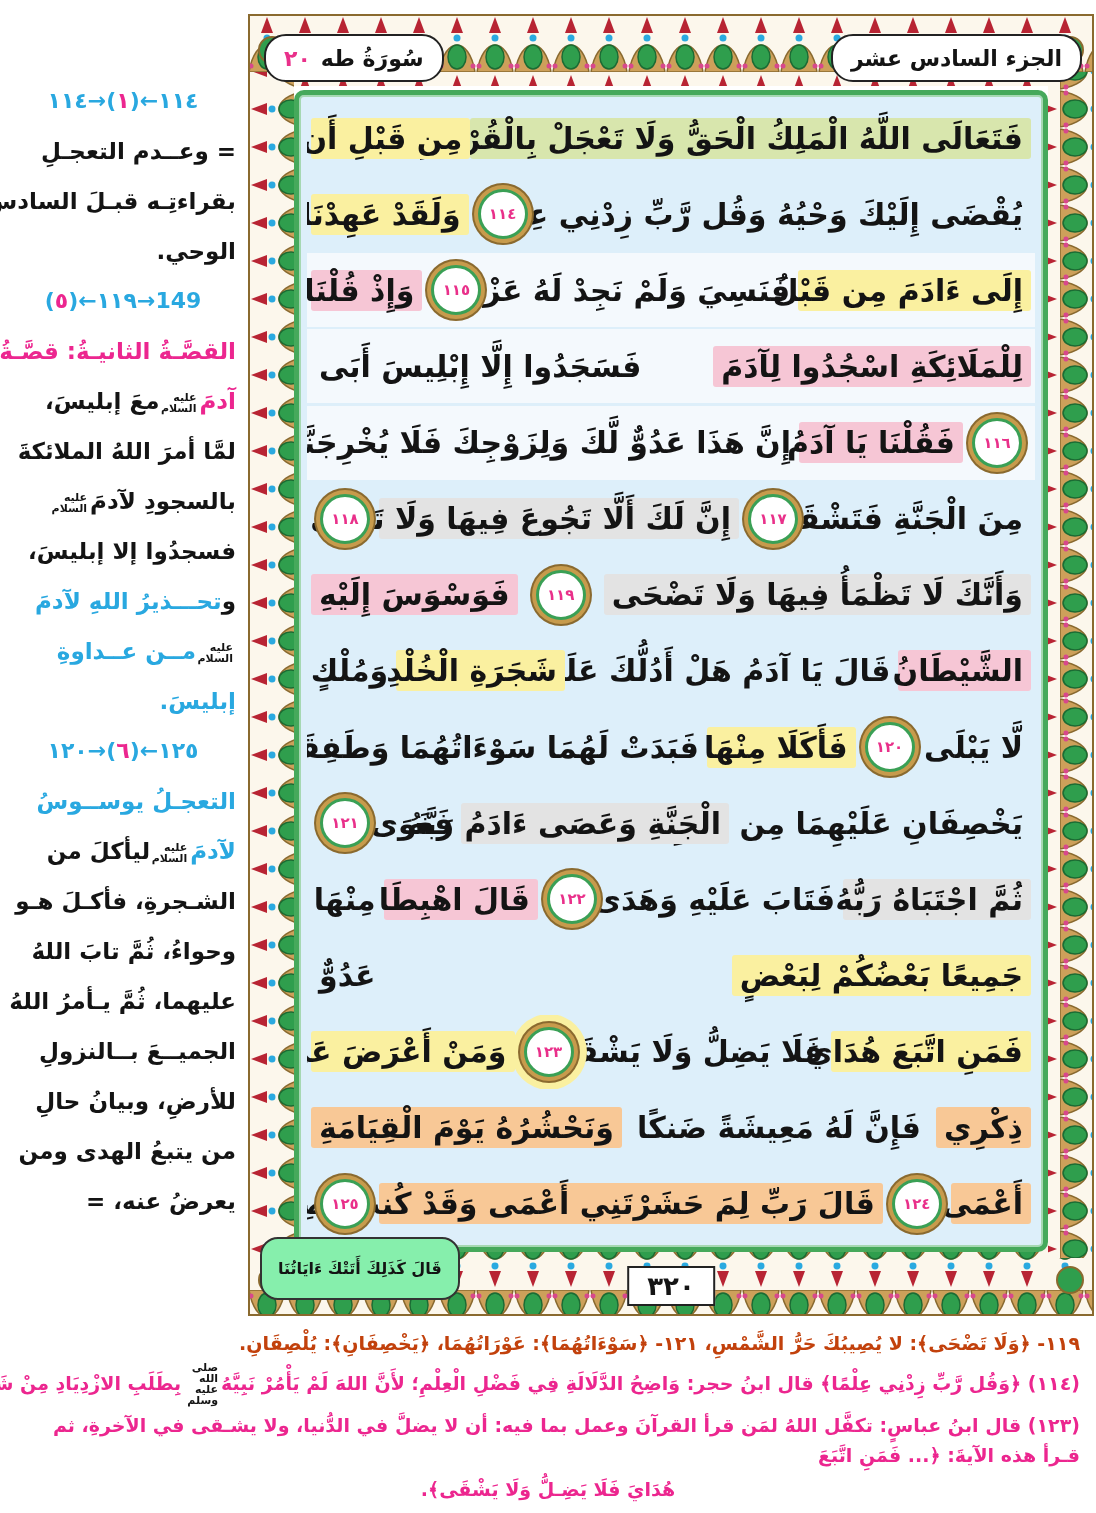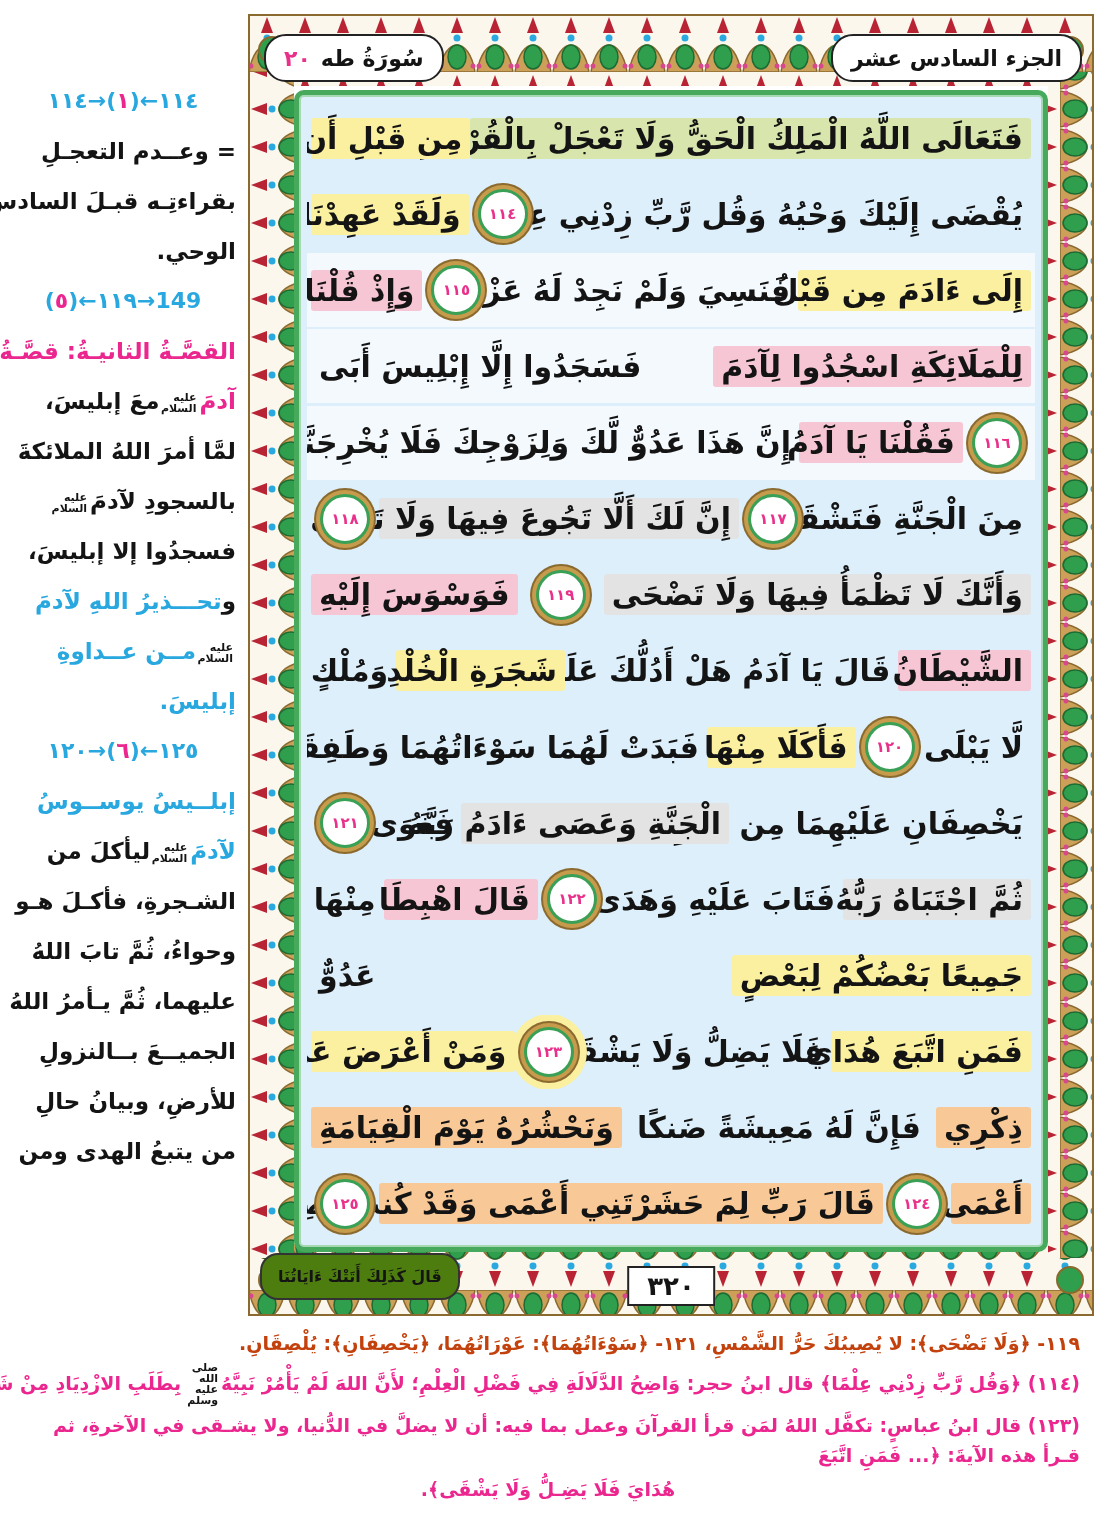--- a/index.html
+++ b/index.html
@@ -29,21 +29,21 @@
   .seg{font-size:30px;font-weight:700;letter-spacing:-0.3px;white-space:nowrap;color:#141414;padding:3px 8px;border-radius:3px;flex-shrink:1;min-width:0;}
   .hl-green{background:#d8e6ad;}
   .hl-yellow{background:#faf0a0;}
   .hl-pink{background:#f6c6d5;}
   .hl-gray{background:#e3e3e3;}
   .hl-orange{background:#f8c896;}
   .marker{flex:0 0 auto;width:44px;height:44px;border-radius:50%;background:#fff;border:3px solid #3aa055;box-shadow:0 0 0 4px #c79b4c,0 0 0 6px #8a6a2f;display:flex;align-items:center;justify-content:center;font-size:15px;font-weight:700;color:#e9308a;margin:0 9px;}
   .mk-hl{box-shadow:0 0 0 4px #c79b4c,0 0 0 6px #8a6a2f,0 0 0 13px #faf0a0;}
 
   .pagenum{position:absolute;bottom:10px;left:50%;transform:translateX(-50%);background:#fff;border:2.5px solid #222;border-radius:0;padding:3px 18px;font-size:26px;font-weight:700;color:#141414;z-index:3;}
-  .catchword{position:absolute;bottom:16px;left:12px;background:#4d7c0f;border:2px solid #333;border-radius:18px;padding:12px 16px;font-size:16px;font-weight:700;color:#141414;z-index:3;white-space:nowrap;}
+  .catchword{position:absolute;bottom:16px;left:12px;background:#86efac;border:2px solid #333;border-radius:18px;padding:20px 16px;font-size:16px;font-weight:700;color:#141414;z-index:3;white-space:nowrap;}
 
   
   .notes{position:absolute;left:16px;right:16px;top:1328px;direction:rtl;text-align:right;font-weight:700;}
   .n-blue{color:#c2410c;font-size:19px;line-height:30px;margin-bottom:4px;white-space:nowrap;}
   .n-pink{color:#ec268f;font-size:19px;line-height:30px;margin-bottom:4px;}
   .n-pink-one{white-space:nowrap;}
   .n-center{text-align:center;}
   .n-black{color:#141414;font-size:20px;line-height:42px;white-space:nowrap;}
 </style>
 </head>
@@ -59,28 +59,29 @@
     <div class="s-line s-ref"><span class="c-blue">١١٩←(</span><span class="c-pink">٥</span><span class="c-blue">)→149</span></div>
     <div class="s-line"><span class="c-pink">القصَّـةُ الثانيـةُ: قصَّـةُ</span></div>
     <div class="s-line"><span class="c-pink">آدمَ</span><span class="pbuh">عليه السلام</span><span class="c-black">معَ إبليسَ،</span></div>
     <div class="s-line"><span class="c-black">لمَّا أمرَ اللهُ الملائكةَ</span></div>
     <div class="s-line"><span class="c-black">بالسجودِ لآدمَ</span><span class="pbuh">عليه السلام</span></div>
     <div class="s-line"><span class="c-black">فسجدُوا إلا إبليسَ،</span></div>
     <div class="s-line"><span class="c-black">و</span><span class="c-blue">تحـــذيرُ اللهِ لآدمَ</span></div>
     <div class="s-line"><span class="pbuh">عليه السلام</span><span class="c-blue">مــن عــداوةِ</span></div>
     <div class="s-line"><span class="c-blue">إبليسَ.</span></div>
     <div class="s-line s-ref"><span class="c-blue">١٢٥←(</span><span class="c-pink">٦</span><span class="c-blue">)→١٢٠</span></div>
-    <div class="s-line"><span class="c-blue">إبلــيسُ يوســوسُ</span></div>
+    <div class="s-line"><span class="c-blue">التعجـلُ يوســوسُ</span></div>
     <div class="s-line"><span class="c-blue">لآدمَ</span><span class="pbuh">عليه السلام</span><span class="c-black">ليأكلَ من</span></div>
     <div class="s-line"><span class="c-black">الشـجرةِ، فأكـلَ هـو</span></div>
     <div class="s-line"><span class="c-black">وحواءُ، ثُمَّ تابَ اللهُ</span></div>
     <div class="s-line"><span class="c-black">عليهما، ثُمَّ يـأمرُ اللهُ</span></div>
     <div class="s-line"><span class="c-black">الجميــعَ بــالنزولِ</span></div>
     <div class="s-line"><span class="c-black">للأرضِ، وبيانُ حالِ</span></div>
     <div class="s-line"><span class="c-black">من يتبعُ الهدى ومن</span></div>
+    <div class="s-line"><span class="c-black">يعرضُ عنه، =</span></div>
   </aside>
 
   <div class="frame">
     <svg class="border-svg" viewBox="0 0 846 1302" preserveAspectRatio="none" xmlns="http://www.w3.org/2000/svg">
       <defs>
         <pattern id="bpT" width="38" height="58" patternUnits="userSpaceOnUse">
           <rect width="38" height="58" fill="#fcf7ec"></rect>
           <path d="M1,58 C7,22 31,22 37,58 Z" fill="#cda05a" stroke="#8a6a2f" stroke-width="1.5"></path>
           <ellipse cx="19" cy="43" rx="9" ry="12" fill="#2f9e4d" stroke="#1b6b33" stroke-width="1.5"></ellipse>
           <path d="M19,3 L13,19 L25,19 Z" fill="#b82433"></path>

